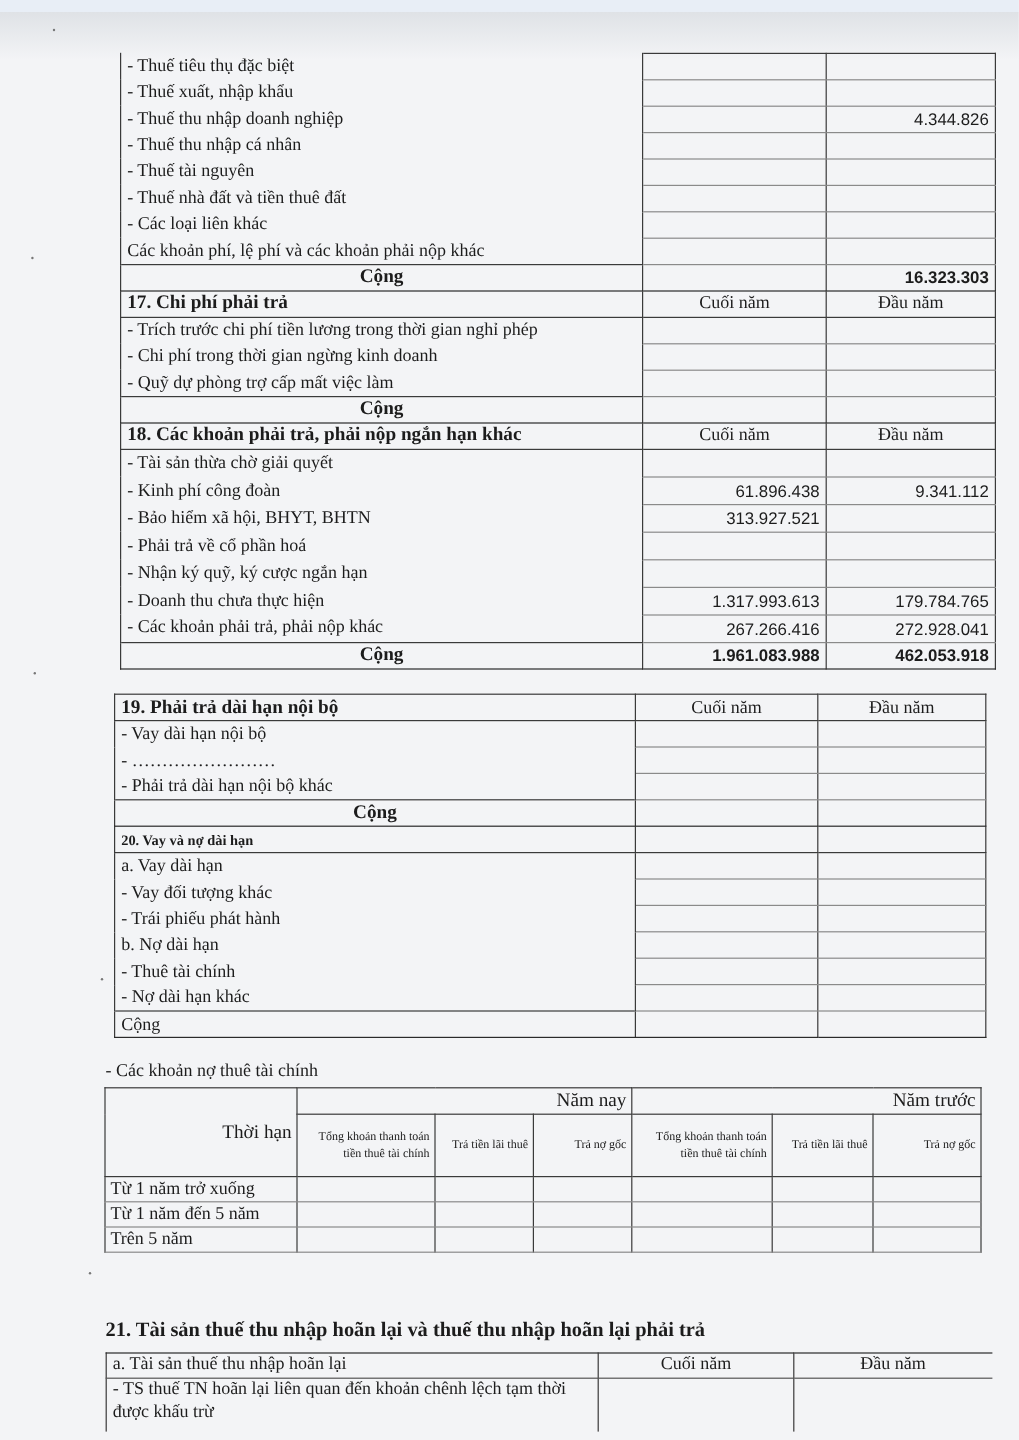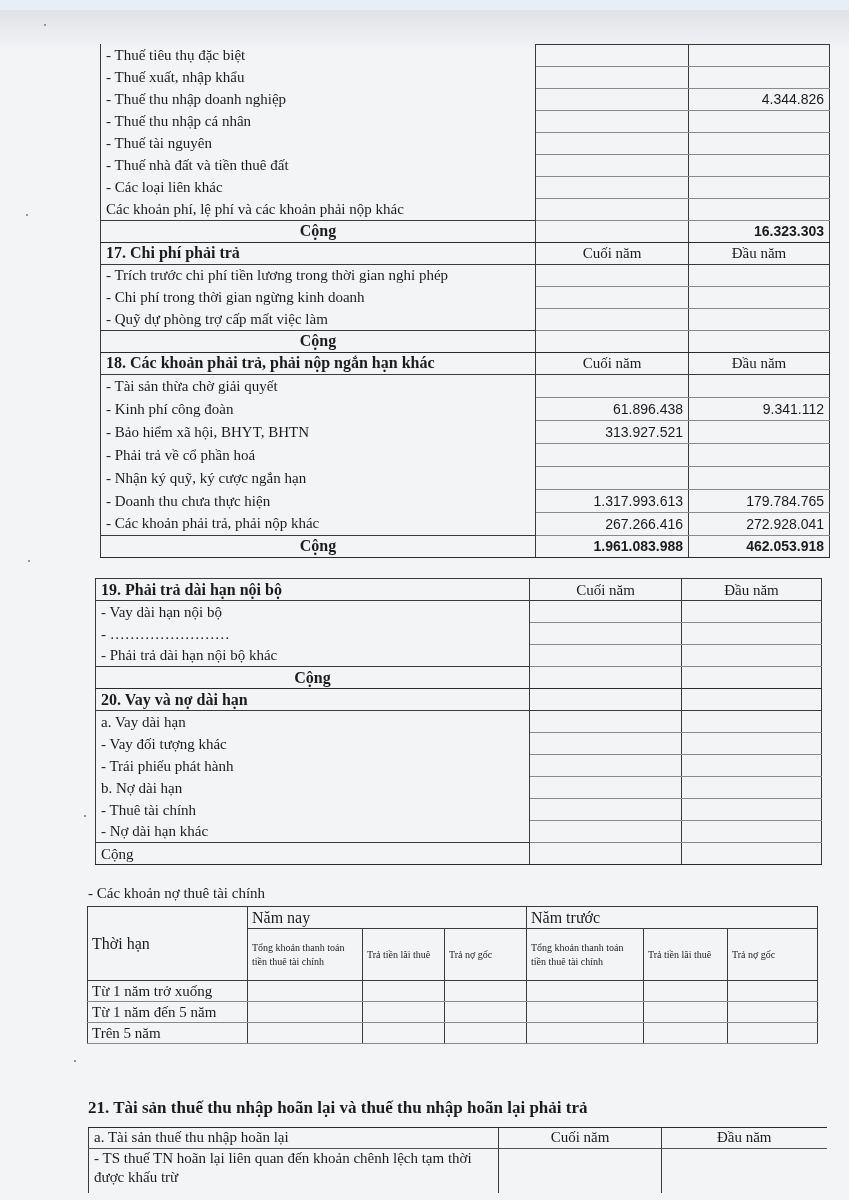--- a/index.html
+++ b/index.html
@@ -49,21 +49,21 @@
 
     .note {
       position: absolute; left: 88px; top: 885px; font-size: 15px;
     }
 
     #t-lease {
       position: absolute; left: 87px; top: 906px; border-collapse: collapse;
       table-layout: fixed; font-size: 15px;
     }
     #t-lease td {
-      border: 1px solid #3a3a3a; padding: 0 4px; text-align: left;
+      border: 1px solid #3a3a3a; padding: 0 4px; text-align: right;
       vertical-align: middle; line-height: 14px;
     }
     #t-lease td.small { font-size: 10px; }
     #t-lease td.rowlbl { text-align: left; font-size: 15px; height: 20px; line-height: 18px; white-space: nowrap; }
     #t-lease tr.body td { border-top: 1px solid #8a8a8a; border-bottom: 1px solid #8a8a8a; }
 
     .h21 {
       position: absolute; left: 88px; top: 1098px; font-size: 17px; font-weight: bold;
     }
     #t-21 {
@@ -239,21 +239,21 @@
           <td class="lbl">- Phải trả dài hạn nội bộ khác</td>
           <td class="num"></td>
           <td class="num"></td>
         </tr>
         <tr class="total">
           <td class="lbl bold center" style="font-size:16px">Cộng</td>
           <td class="num bold"></td>
           <td class="num bold"></td>
         </tr>
         <tr class="sec">
-          <td class="lbl bold" style="font-size:16px">20. Vay và nợ dài hạn</td>
+          <td class="lbl bold" style="font-size:12px">20. Vay và nợ dài hạn</td>
           <td class="hd"></td>
           <td class="hd"></td>
         </tr>
         <tr>
           <td class="lbl">a. Vay dài hạn</td>
           <td class="num"></td>
           <td class="num"></td>
         </tr>
         <tr>
           <td class="lbl">- Vay đối tượng khác</td>

